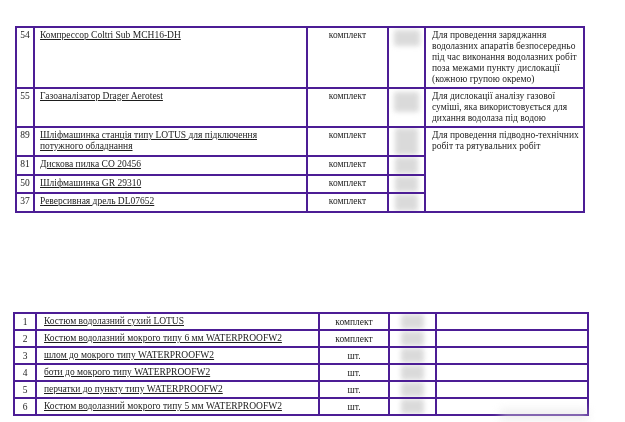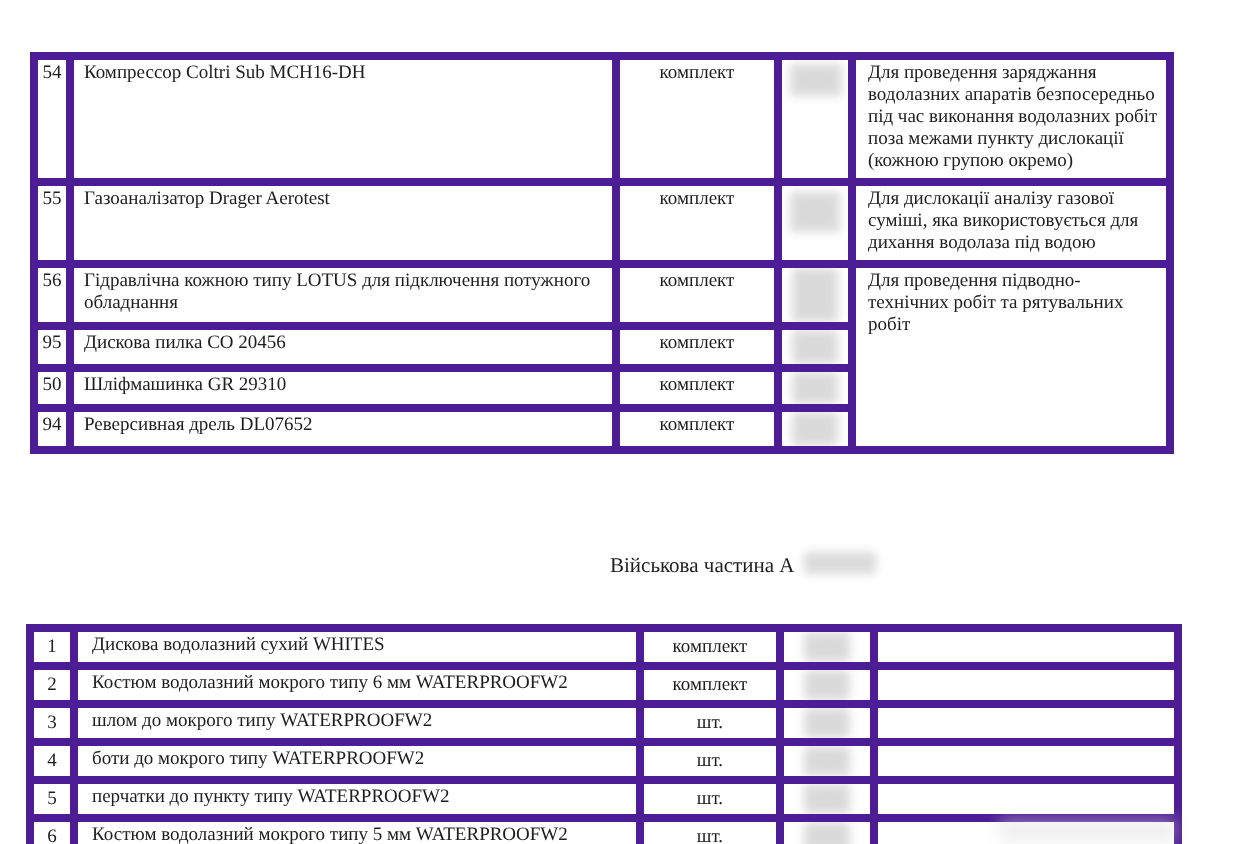--- a/index.html
+++ b/index.html
@@ -13,36 +13,36 @@
   }
   .page{position:absolute;inset:0;}
 
   table.doc-table{
     position:absolute;
     border-collapse:collapse;
     table-layout:fixed;
     font-size:9.5px;
   }
   table.doc-table td{
-    border:4px solid #4c1d95;
+    border:2px solid #4c1d95;
     overflow:hidden;
   }
 
   
   .t-top{left:15px;top:26px;width:568px;}
   .t-top td{vertical-align:top;}
   .t-top tr.r54{height:59px;}
   .t-top tr.r55{height:38px;}
   .t-top tr.r56{height:27px;}
   .t-top tr.r57{height:17px;}
   .t-top tr.r58{height:16px;}
   .t-top tr.r59{height:17px;}
 
   .c-num{text-align:center;padding:2px 1px;}
-  .c-name{text-align:left;padding:2px 4px 2px 5px;line-height:11px;}
+  .c-name{text-align:left;padding:2px 4px 2px 5px;line-height:11px;text-decoration:underline;}
   .c-unit{text-align:center;padding:2px 2px;margin-top:40px;}
   .c-qty{padding:0;}
   .c-note{text-align:left;padding:2px 3px 2px 6px;line-height:11px;}
   .vm{vertical-align:middle;}
 
   
   .t-bottom{left:13px;top:312px;width:574px;}
   .t-bottom td{vertical-align:middle;}
   .t-bottom tr{height:15px;}
   .t-bottom .c-name{padding-left:7px;}
@@ -115,71 +115,68 @@
       <tr class="r55">
         <td class="c-num">55</td>
         <td class="c-name">Газоаналізатор Drager Aerotest</td>
         <td class="c-unit">комплект</td>
         <td class="c-qty">
             <div class="redact rd-b"></div>
           </td>
         <td class="c-note">Для дислокації аналізу газової суміші, яка використовується для дихання водолаза під водою</td>
       </tr>
       <tr class="r56">
-        <td class="c-num">56</td>
-        <td class="c-name">Гідравлічна кожною типу LOTUS для підключення потужного обладнання</td>
+        <td class="c-num">89</td>
+        <td class="c-name">Шліфмашинка станція типу LOTUS для підключення потужного обладнання</td>
         <td class="c-unit vm">комплект</td>
         <td class="c-qty">
             <div class="redact rd-56"></div>
           </td>
         <td class="c-note" rowspan="4">Для проведення підводно-технічних робіт та рятувальних робіт</td>
       </tr>
       <tr class="r57">
-        <td class="c-num">95</td>
+        <td class="c-num">81</td>
         <td class="c-name">Дискова пилка CO 20456</td>
         <td class="c-unit vm">комплект</td>
         <td class="c-qty">
             <div class="redact rd-57"></div>
           </td>
       </tr>
       <tr class="r58">
         <td class="c-num">50</td>
         <td class="c-name">Шліфмашинка GR 29310</td>
         <td class="c-unit vm">комплект</td>
         <td class="c-qty">
             <div class="redact rd-58"></div>
           </td>
       </tr>
       <tr class="r59">
-        <td class="c-num">94</td>
+        <td class="c-num">37</td>
         <td class="c-name">Реверсивная дрель DL07652</td>
         <td class="c-unit vm">комплект</td>
         <td class="c-qty">
             <div class="redact rd-59"></div>
           </td>
       </tr>
     </tbody>
   </table>
 
-  <div class="heading">
-    <span>Військова частина А</span><span class="redact-inline"></span>
-  </div>
 
   <table class="doc-table t-bottom">
     <colgroup>
       <col style="width:22px">
         <col style="width:283px">
         <col style="width:70px">
         <col style="width:47px">
         <col style="width:152px">
     </colgroup>
     <tbody>
       <tr>
         <td class="c-num">1</td>
-        <td class="c-name">Дискова водолазний сухий WHITES</td>
+        <td class="c-name">Костюм водолазний сухий LOTUS</td>
         <td class="c-unit">комплект</td>
         <td class="c-qty">
             <div class="redact rd-f"></div>
           </td>
         <td class="c-note"></td>
       </tr>
       <tr>
         <td class="c-num">2</td>
         <td class="c-name">Костюм водолазний мокрого типу 6 мм WATERPROOFW2</td>
         <td class="c-unit">комплект</td>

